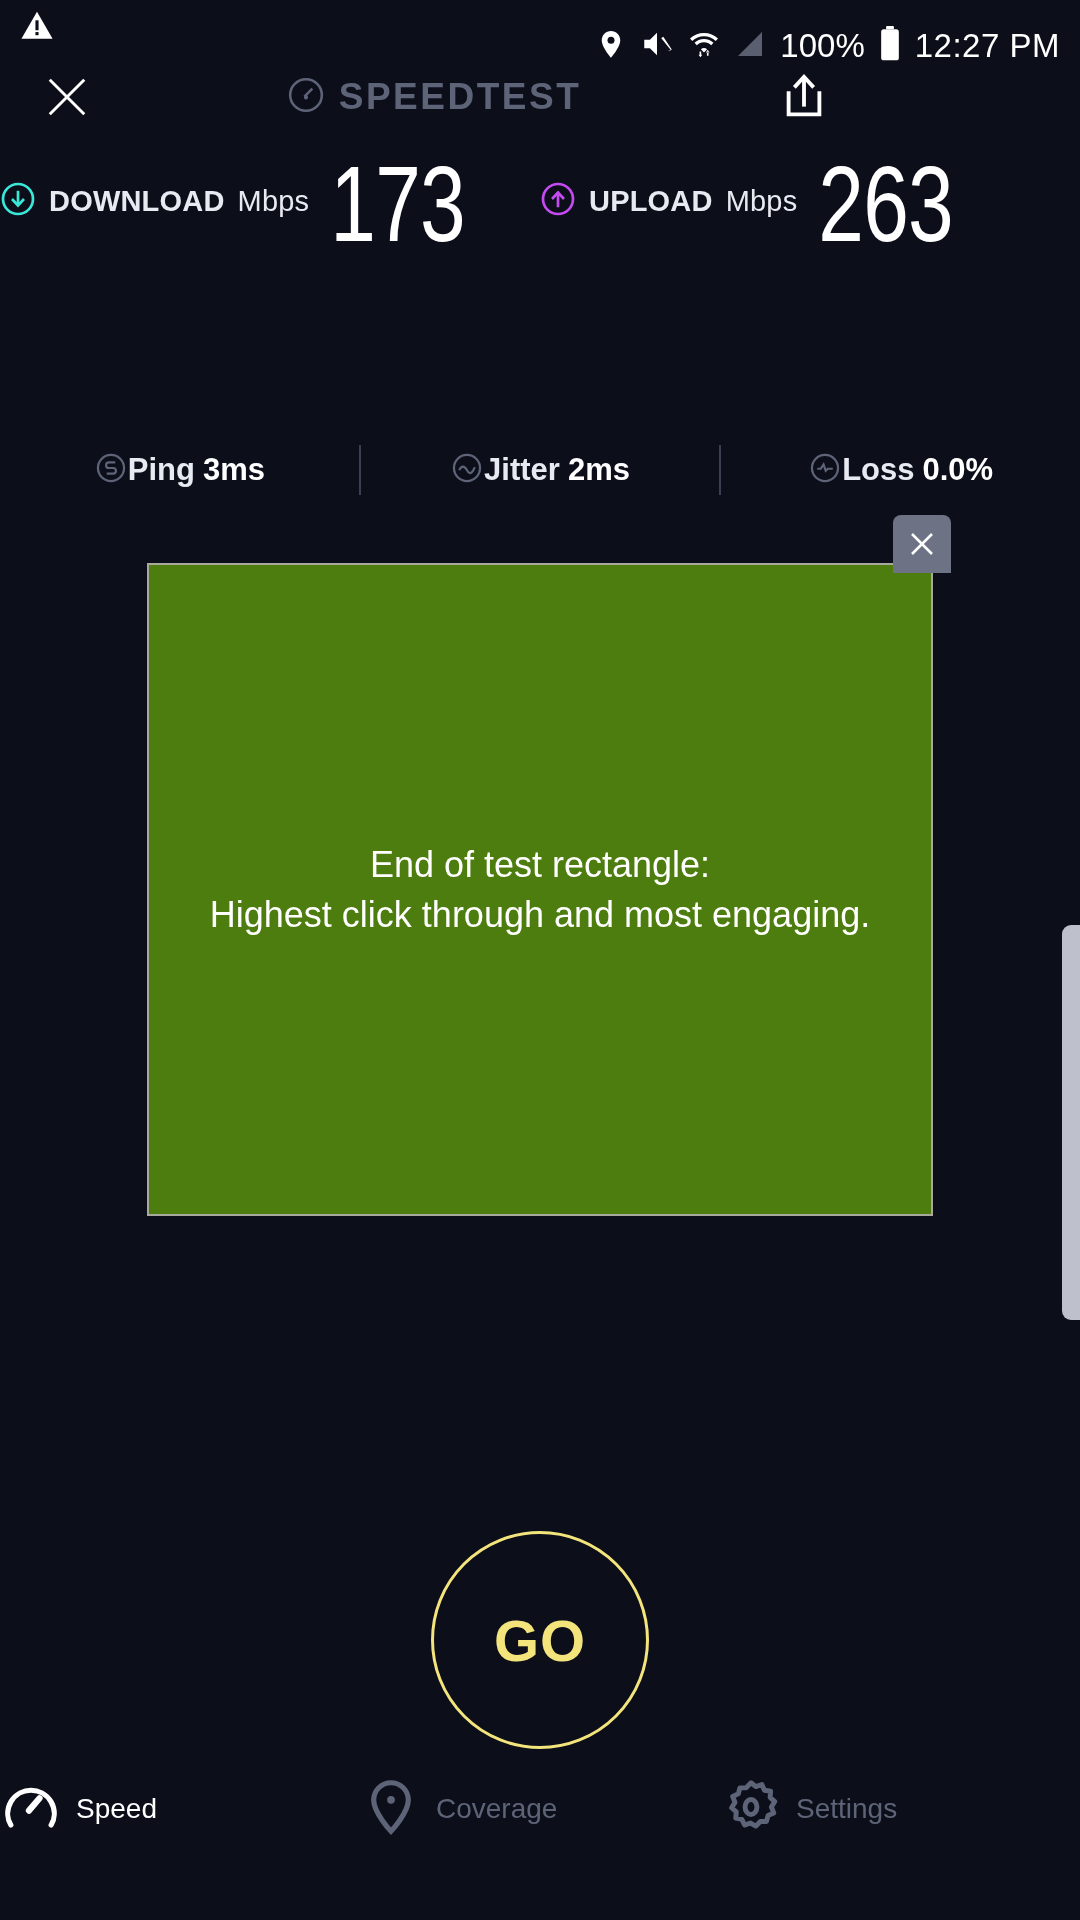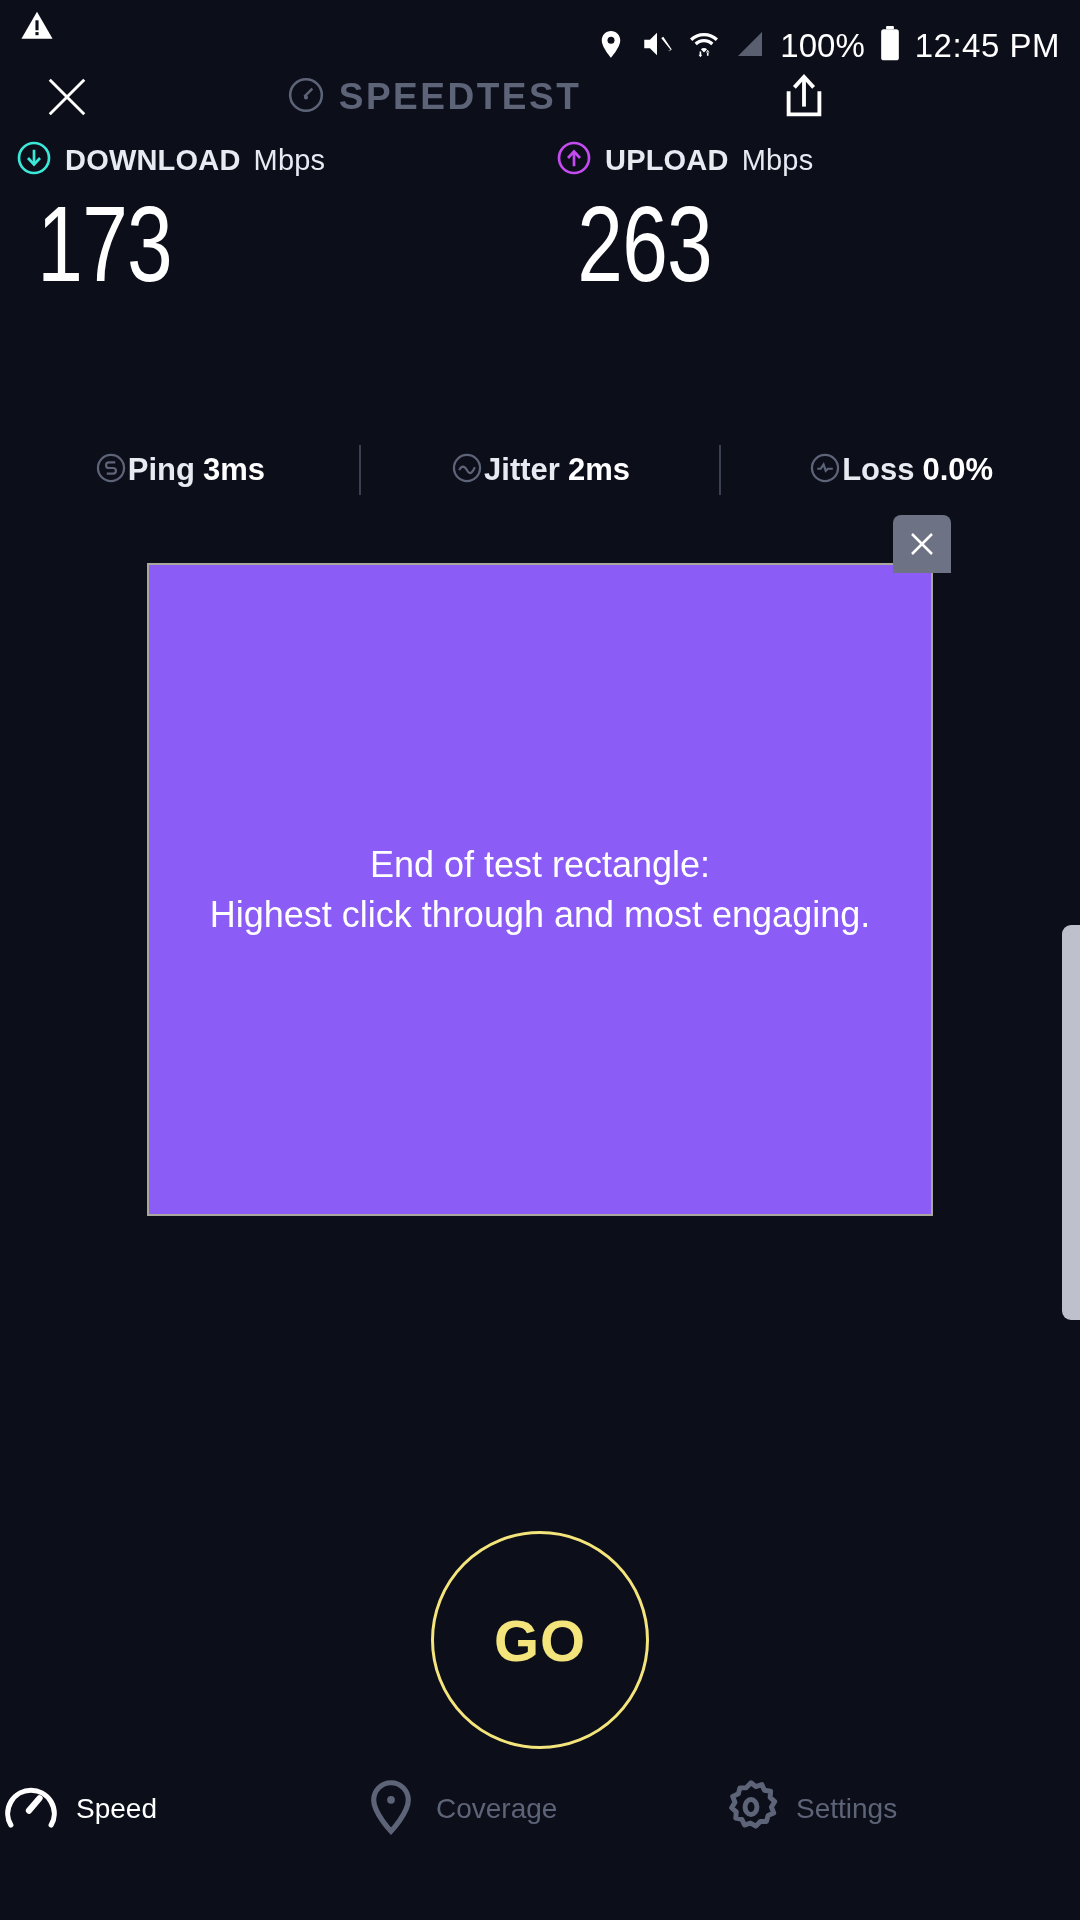--- a/index.html
+++ b/index.html
@@ -37,21 +37,21 @@
   .brand-text {
     color:#5E6478; font-size:37px; font-weight:700;
     letter-spacing:2.5px;
   }
   .share-btn { position:absolute; right:36px; top:12px; width:56px; height:58px;
                display:flex; align-items:center; justify-content:center; }
 
   
   .results { position:absolute; top:140px; left:0; width:1080px; }
   .res-row-labels { display:flex; }
-  .res-col { flex:1; display:flex; flex-direction:column; align-items:flex-start;padding-left:16px; }
+  .res-col { flex:1; display:flex; align-items:center; }
   .res-label { display:flex; align-items:center; gap:13px; }
   .res-label-txt { color:#E8EAF2; font-size:29px; font-weight:700; letter-spacing:.2px; }
   .res-label-unit { font-weight:500; }
   .res-value {
     color:#FFFFFF; font-size:108px; font-weight:300;
     line-height:1.08; letter-spacing:-1px;
     font-family:"Liberation Sans", sans-serif;
     transform:scaleX(.76); transform-origin:center;
     margin-top:6px;
   }
@@ -68,21 +68,21 @@
 
   
   .ad-wrap { position:absolute; left:147px; top:563px; width:786px; }
   .ad-close {
     position:absolute; right:-18px; top:-48px;
     width:58px; height:58px; background:#6D7285;
     border-radius:8px 8px 0 0;
     display:flex; align-items:center; justify-content:center;
   }
   .ad-box {
-    width:786px; height:653px; background:#8b5cf6;
+    width:786px; height:653px; background:#4d7c0f;
     border:2px solid #A9A89C;
     display:flex; align-items:center; justify-content:center;
   }
   .ad-text {
     color:#FFFFFF; font-size:36px; line-height:1.38; text-align:center;
     font-weight:400;
   }
 
   
   .scroll-thumb {
@@ -154,21 +154,21 @@
           <path d="M21 3 L21 21 L10 21 Z" fill="#5A5F70"></path>
         </svg>
       </span>
       <span class="sb-batt-text">100%</span>
       <span class="ico">
         <svg width="22" height="36" viewBox="0 0 12 22">
           <rect x="3.6" y="0" width="4.8" height="2" rx="0.6" fill="#FFFFFF"></rect>
           <rect x="0.6" y="2" width="10.8" height="19" rx="1.6" fill="#FFFFFF"></rect>
         </svg>
       </span>
-      <span class="sb-time">12:45 PM</span>
+      <span class="sb-time">12:27 PM</span>
     </div>
   </div>
 
   <div class="appbar">
     <div class="close-x">
       <svg width="46" height="46" viewBox="0 0 24 24">
         <path d="M3 3 L21 21 M21 3 L3 21" stroke="#FFFFFF" stroke-width="1.5" fill="none"></path>
       </svg>
     </div>
     <div class="brand">

